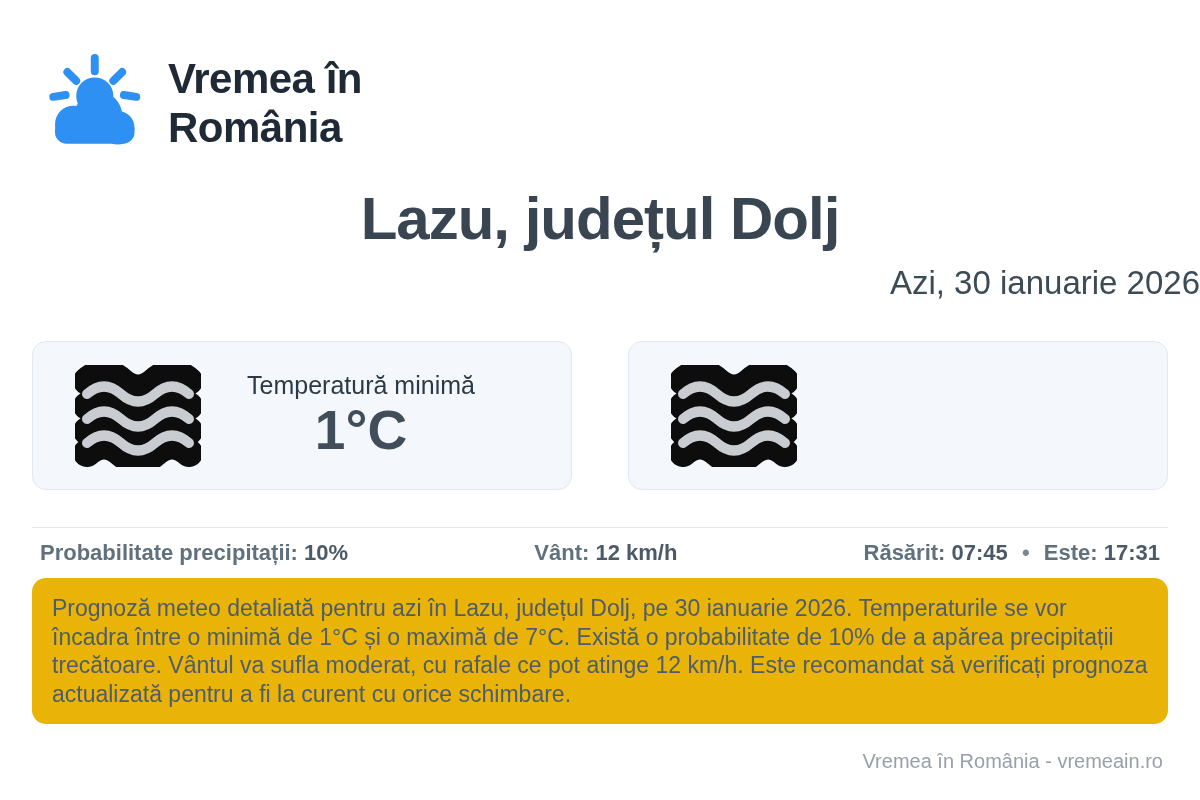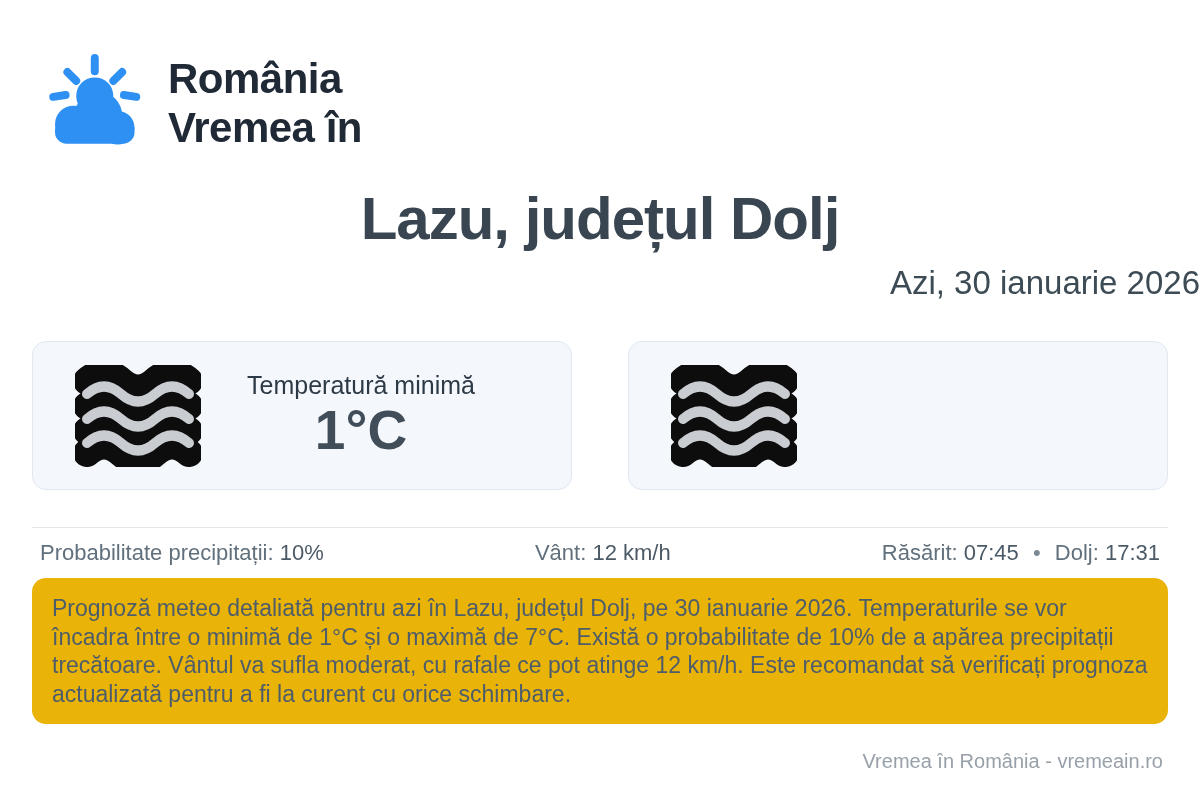--- a/index.html
+++ b/index.html
@@ -90,20 +90,21 @@
     top: 527px; left: 32px; right: 32px;
     border-top: 1px solid #e3e7eb;
   }
   .stats {
     position: absolute;
     top: 540px; left: 40px; right: 40px;
     display: flex;
     justify-content: space-between;
     align-items: baseline;
     font-size: 22px;
+    font-weight: bold;
   }
   .stat-label { color: #61707d; }
   .stat-value { color: #4b5a66; }
   .stat-sep { color: #7b8894; margin: 0 8px; }
 
   
   .description-box {
     position: absolute;
     top: 578px; left: 32px; right: 32px;
     background: #eab308;
@@ -136,22 +137,22 @@
     </g>
     <g fill="#2e90f3">
       <circle cx="62" cy="52" r="21"></circle>
       <circle cx="66" cy="74" r="27"></circle>
       <circle cx="38" cy="84" r="21"></circle>
       <circle cx="88" cy="88" r="19"></circle>
       <rect x="17" y="78" width="90" height="28" rx="13"></rect>
     </g>
   </svg>
   <div class="logo-text">
+    <div>Vremea în</div>
     <div>România</div>
-    <div>Vremea în</div>
   </div>
 </header>
 
 <h1 class="page-title">Lazu, județul Dolj</h1>
 <div class="page-subtitle">Azi, 30 ianuarie 2026</div>
 
 <section class="cards">
 
   <div class="temp-card">
     <svg class="fog-icon" viewBox="0 0 126 102" aria-hidden="true">
@@ -199,20 +200,20 @@
     <span class="stat-value">10%</span>
   </div>
   <div>
     <span class="stat-label">Vânt:</span>
     <span class="stat-value">12 km/h</span>
   </div>
   <div>
     <span class="stat-label">Răsărit:</span>
     <span class="stat-value">07:45</span>
     <span class="stat-sep">•</span>
-    <span class="stat-label">Dolj:</span>
+    <span class="stat-label">Este:</span>
     <span class="stat-value">17:31</span>
   </div>
 </section>
 
 <section class="description-box">Prognoză meteo detaliată pentru azi în Lazu, județul Dolj, pe 30 ianuarie 2026. Temperaturile se vor încadra între o minimă de 1°C și o maximă de 7°C. Există o probabilitate de 10% de a apărea precipitații trecătoare. Vântul va sufla moderat, cu rafale ce pot atinge 12 km/h. Este recomandat să verificați prognoza actualizată pentru a fi la curent cu orice schimbare.</section>
 
 <footer class="footer">Vremea în România - vremeain.ro</footer>
 
 </body></html>

